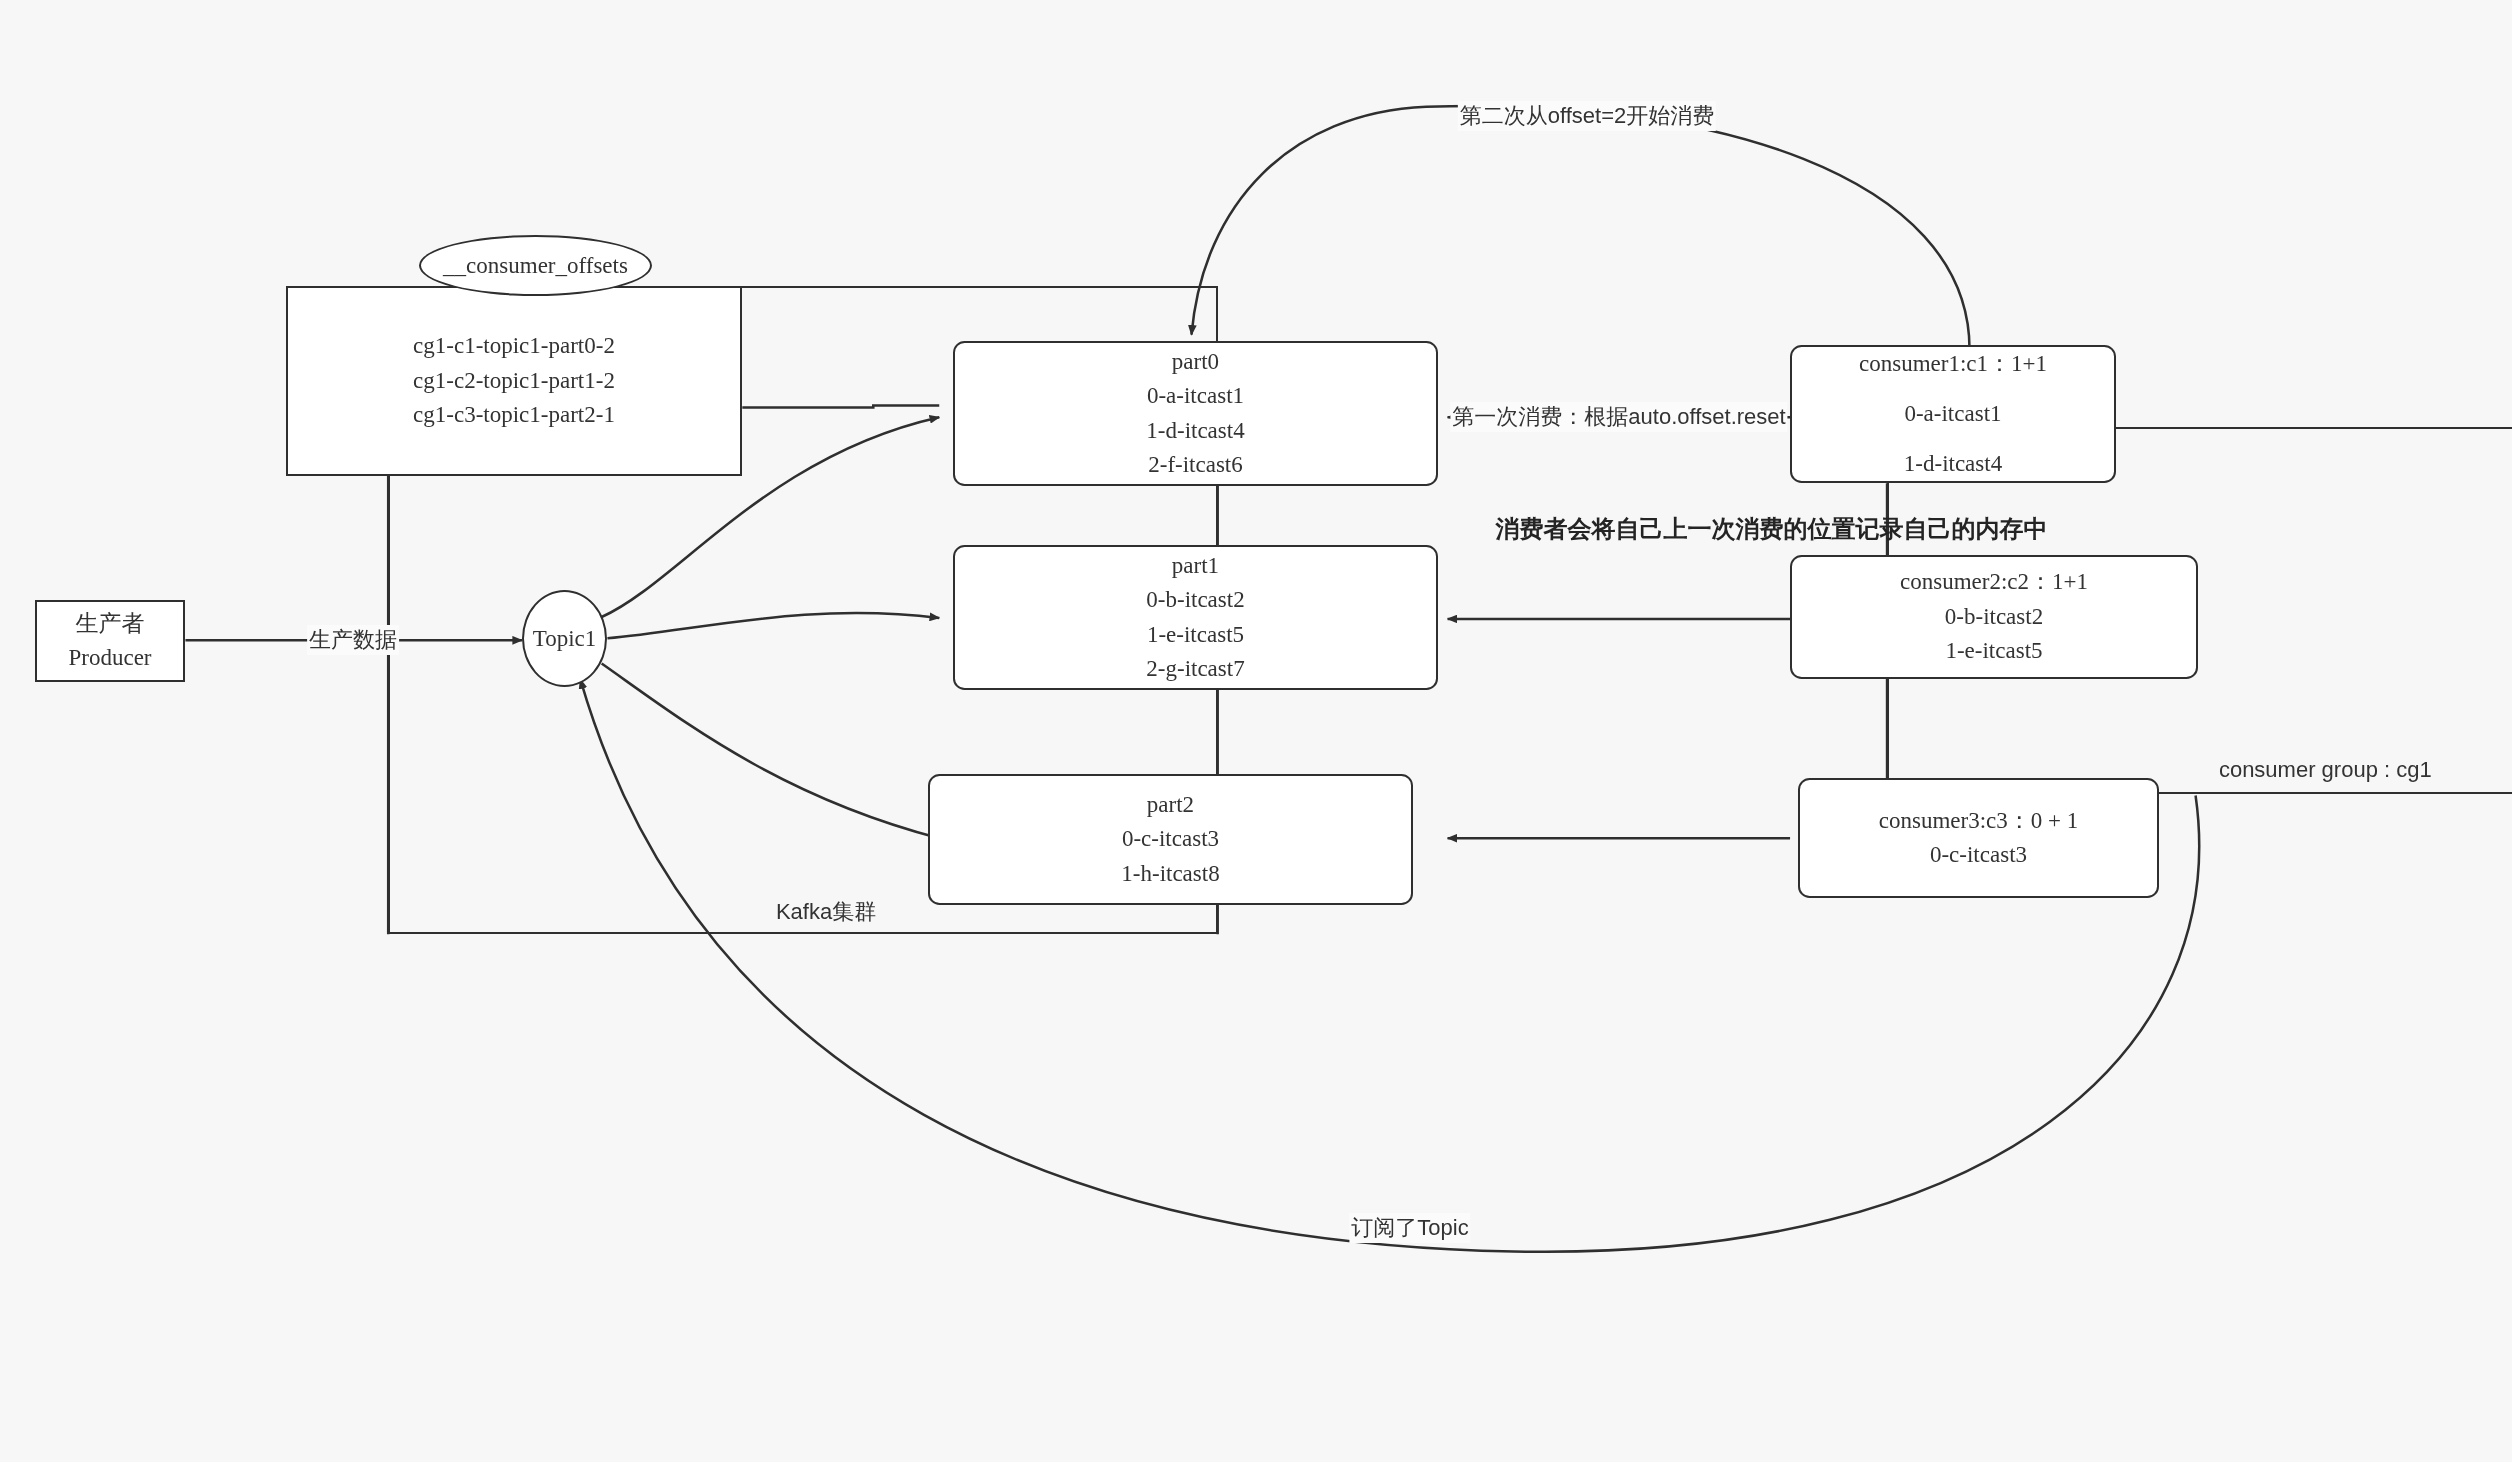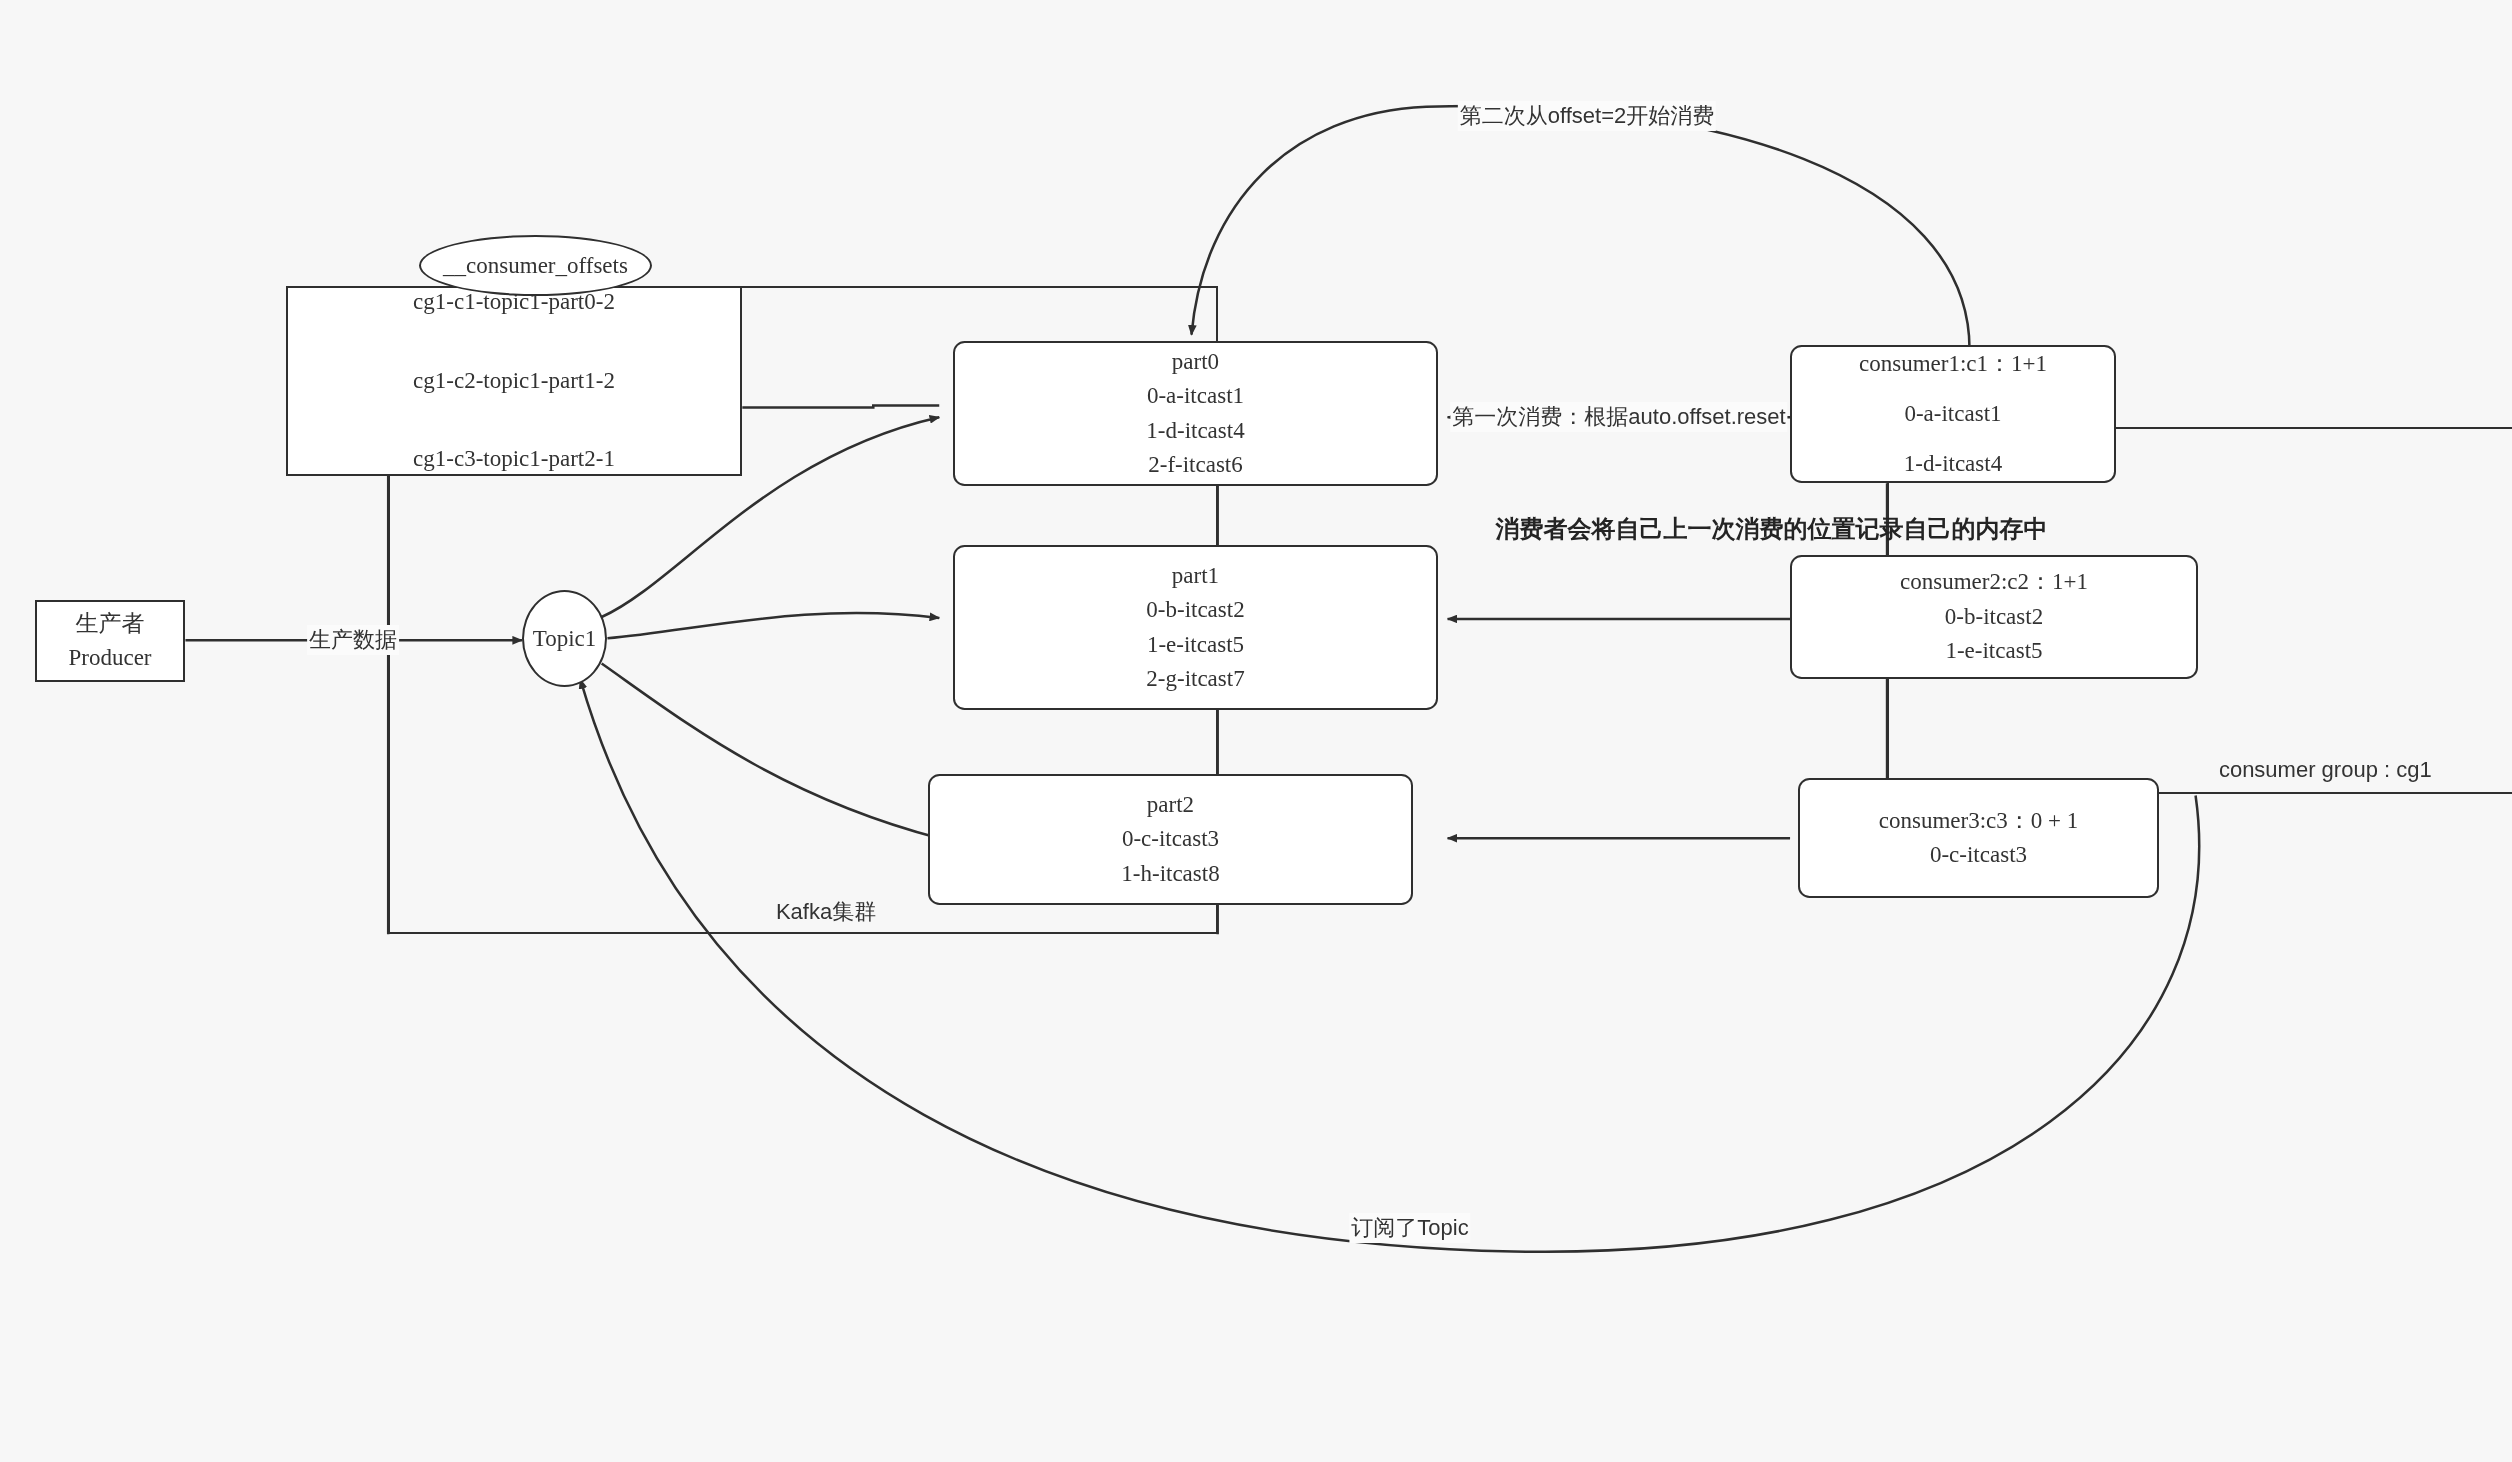--- a/index.html
+++ b/index.html
@@ -125,42 +125,42 @@
       <path d="M2263,820 C2300,1080 2060,1300 1560,1290 C1100,1281 720,1120 598,700" marker-end="url(#ah)"></path>
     </g>
   </svg>
 
   <div class="container" style="left:388px; top:286px; width:830px; height:648px;"></div>
   <div class="container-label fs-23" style="left:752px; top:897px;margin-left:20px;">Kafka集群</div>
 
   <div class="container" style="left:1887px; top:427px; width:679px; height:367px;"></div>
   <div class="container-label fs-23" style="left:2215px; top:757px;">consumer group : cg1</div>
 
-  <div class="node square" style="left:286px; top:286px; width:456px; height:190px;gap:44px;">
+  <div class="node square" style="left:286px; top:286px; width:456px; height:190px;">
     <span class="ln fs-24">cg1-c1-topic1-part0-2</span>
     <span class="ln fs-24">cg1-c2-topic1-part1-2</span>
     <span class="ln fs-24">cg1-c3-topic1-part2-1</span>
   </div>
   <div class="ellipse fs-24" style="left:419px; top:235px; width:233px; height:61px;">__consumer_offsets</div>
 
   <div class="node square" style="left:35px; top:600px; width:150px; height:82px;">
     <span class="ln fs-24">生产者</span>
     <span class="ln fs-24">Producer</span>
   </div>
 
   <div class="ellipse fs-24" style="left:522px; top:590px; width:85px; height:97px;">Topic1</div>
 
   <div class="node rounded" style="left:953px; top:341px; width:485px; height:145px;">
     <span class="ln fs-24">part0</span>
     <span class="ln fs-24">0-a-itcast1</span>
     <span class="ln fs-24">1-d-itcast4</span>
     <span class="ln fs-24">2-f-itcast6</span>
   </div>
 
-  <div class="node rounded" style="left:953px; top:545px; width:485px; height:165px;">
+  <div class="node rounded" style="left:953px; top:545px; width:485px; height:145px;">
     <span class="ln fs-24">part1</span>
     <span class="ln fs-24">0-b-itcast2</span>
     <span class="ln fs-24">1-e-itcast5</span>
     <span class="ln fs-24">2-g-itcast7</span>
   </div>
 
   <div class="node rounded" style="left:928px; top:774px; width:485px; height:131px;">
     <span class="ln fs-24">part2</span>
     <span class="ln fs-24">0-c-itcast3</span>
     <span class="ln fs-24">1-h-itcast8</span>

